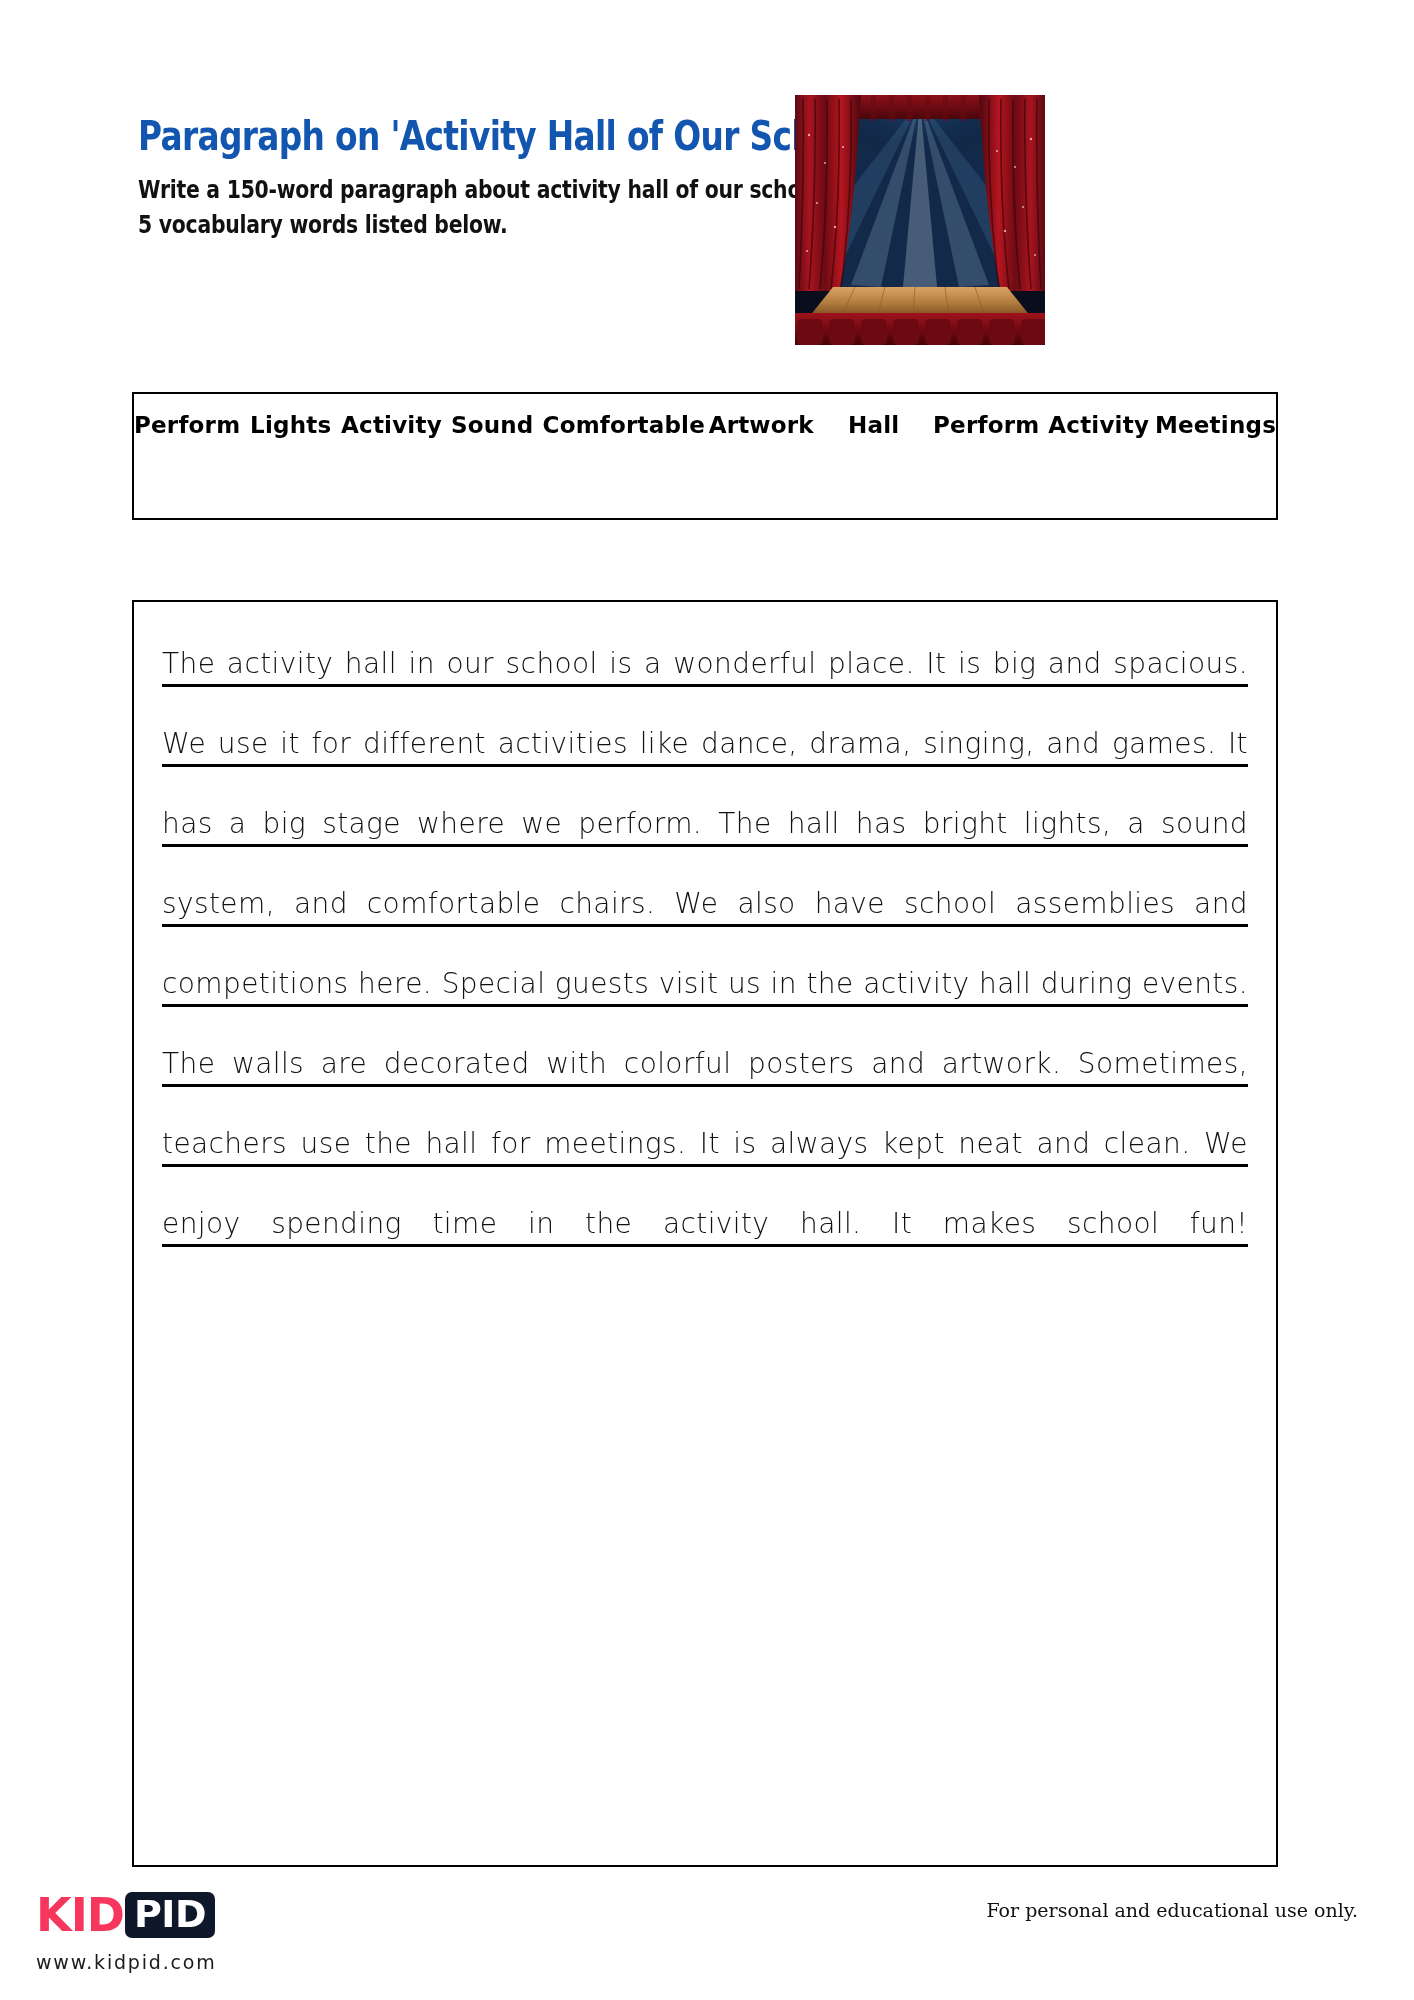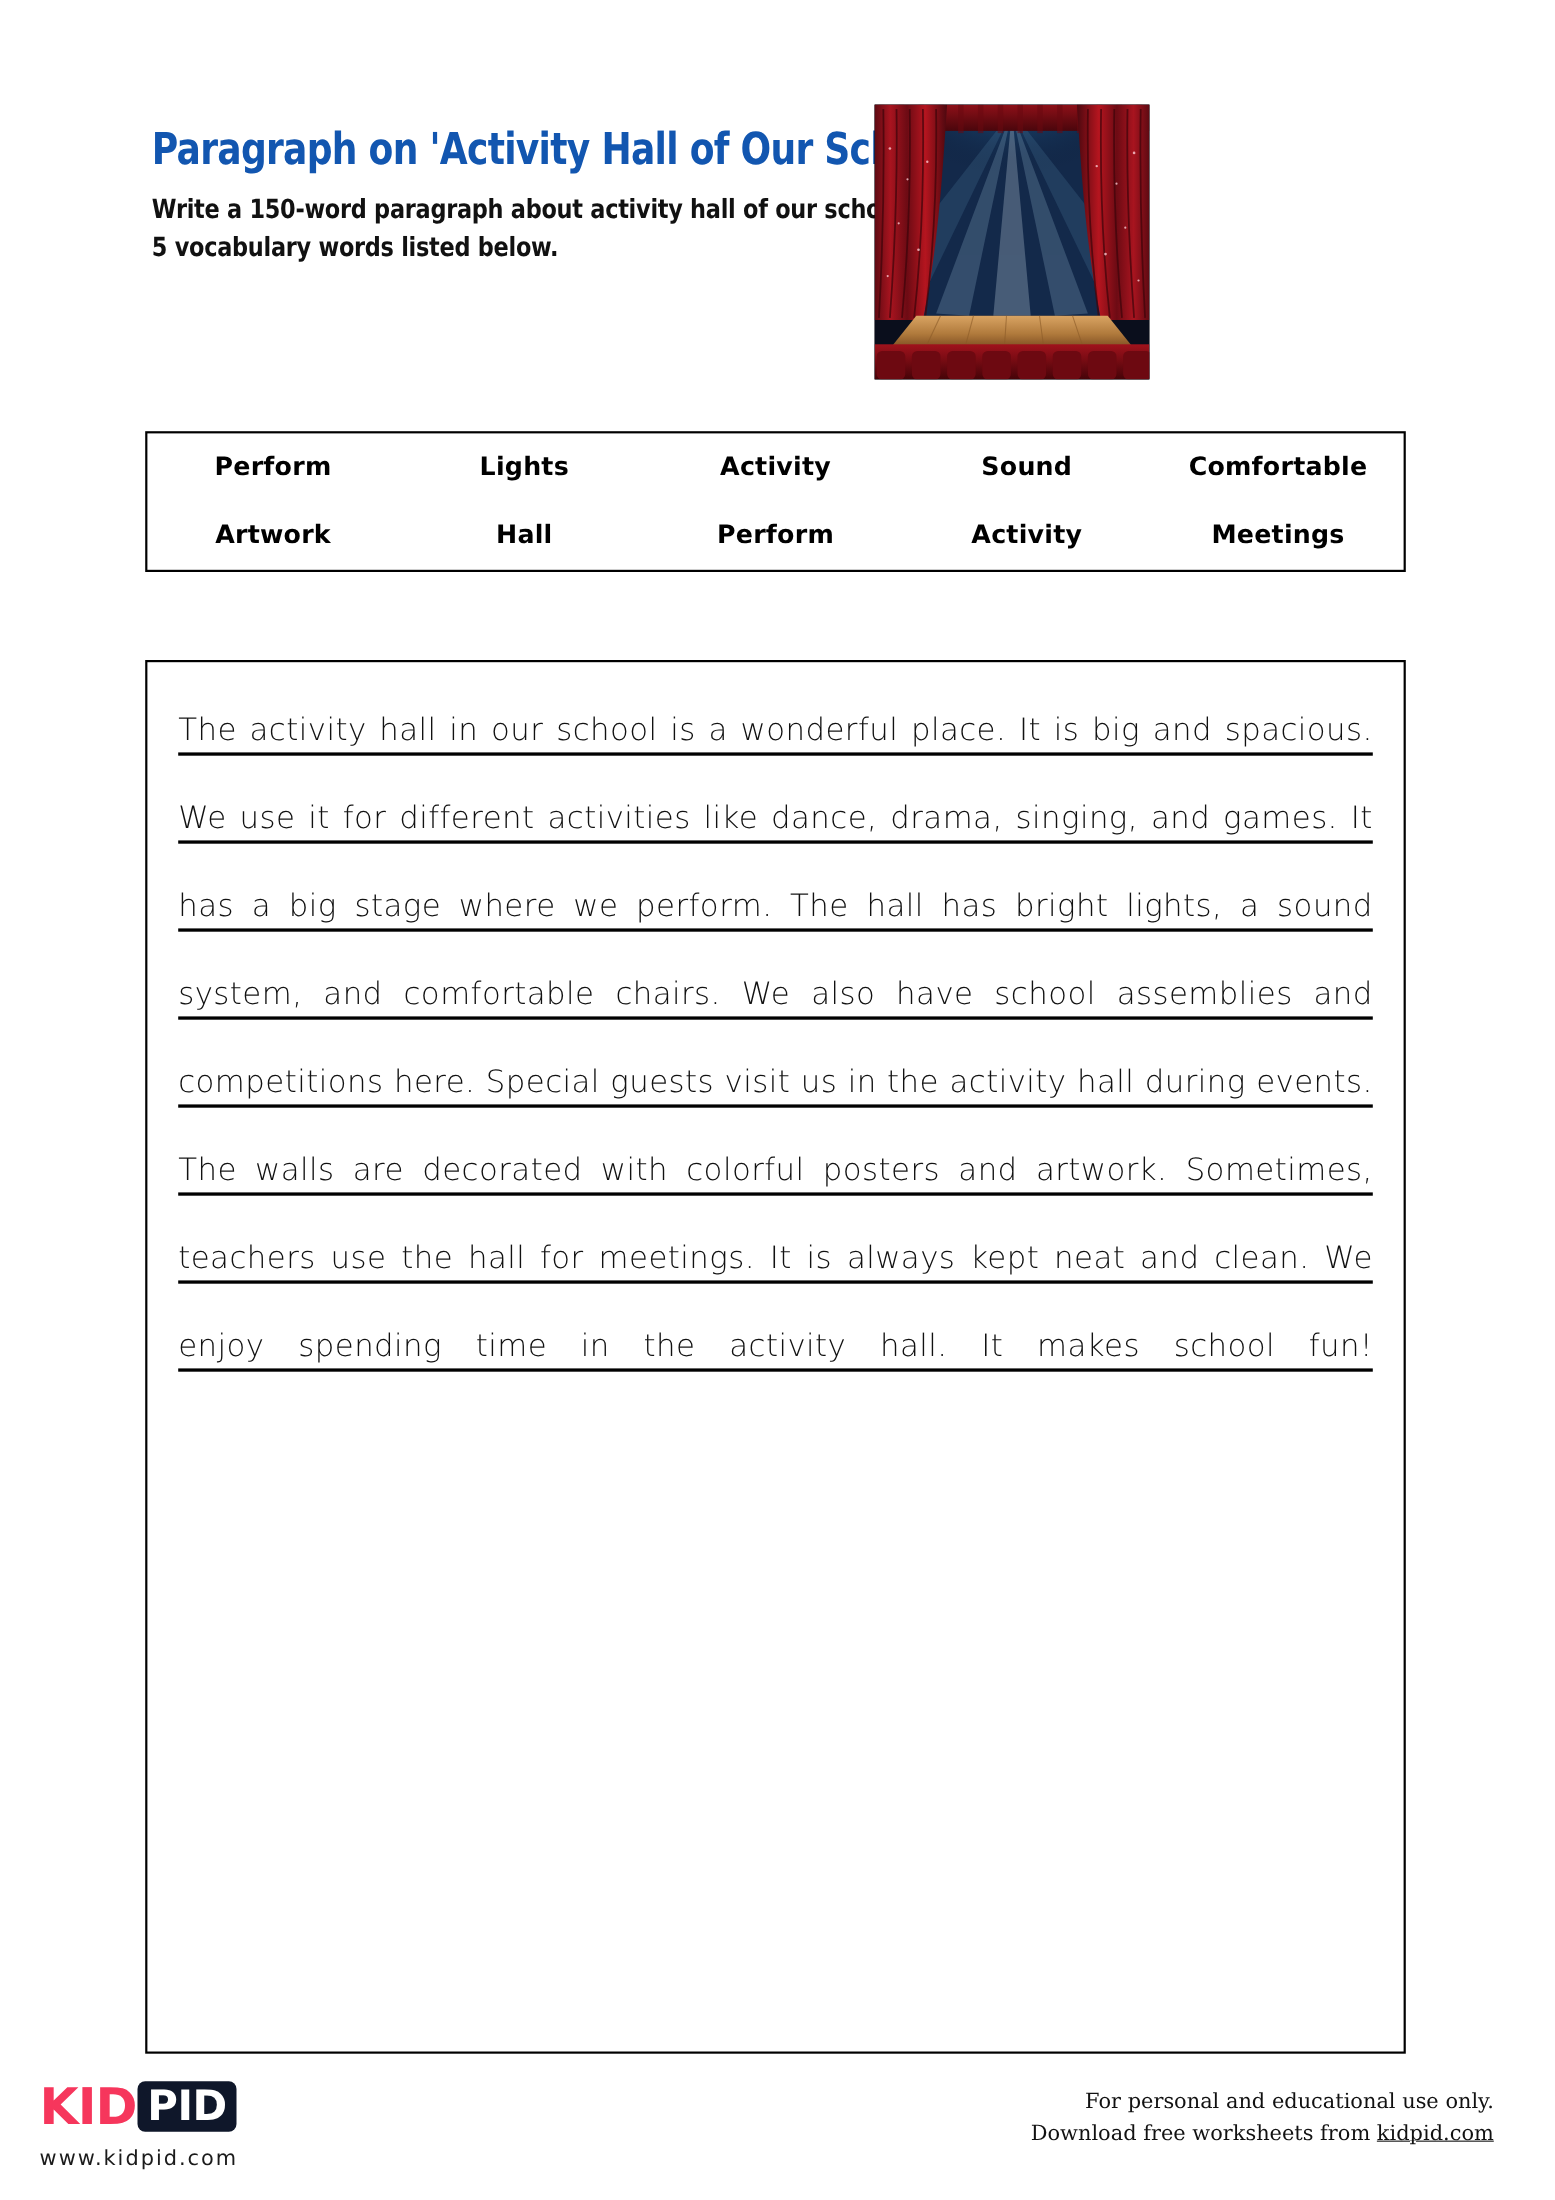--- a/index.html
+++ b/index.html
@@ -77,21 +77,20 @@
   
   .vocab-box {
     position: absolute;
     left: 132px;
     top: 392px;
     width: 1146px;
     height: 128px;
     border: 2.5px solid #000000;
     box-sizing: border-box;
     display: flex;
-    flex-direction: column;
     justify-content: center;
   }
   .vocab-row {
     display: flex;
     width: 100%;
     height: 50%;
     align-items: center;
   }
   .vocab-cell {
     flex: 1 1 0;
@@ -362,17 +361,16 @@
     <div class="brand">
       <div class="brand-logo">
         <span class="brand-kid">KID</span>
         <span class="brand-pid">PID</span>
       </div>
       <div class="brand-url">www.kidpid.com</div>
     </div>
 
     <div class="legal">
       <div>For personal and educational use only.</div>
-      <div><span>Download free worksheets from </span><span class="legal-link">kidpid.com</span></div>
     </div>
   </div>
 
 </div>
 
 </body></html>

